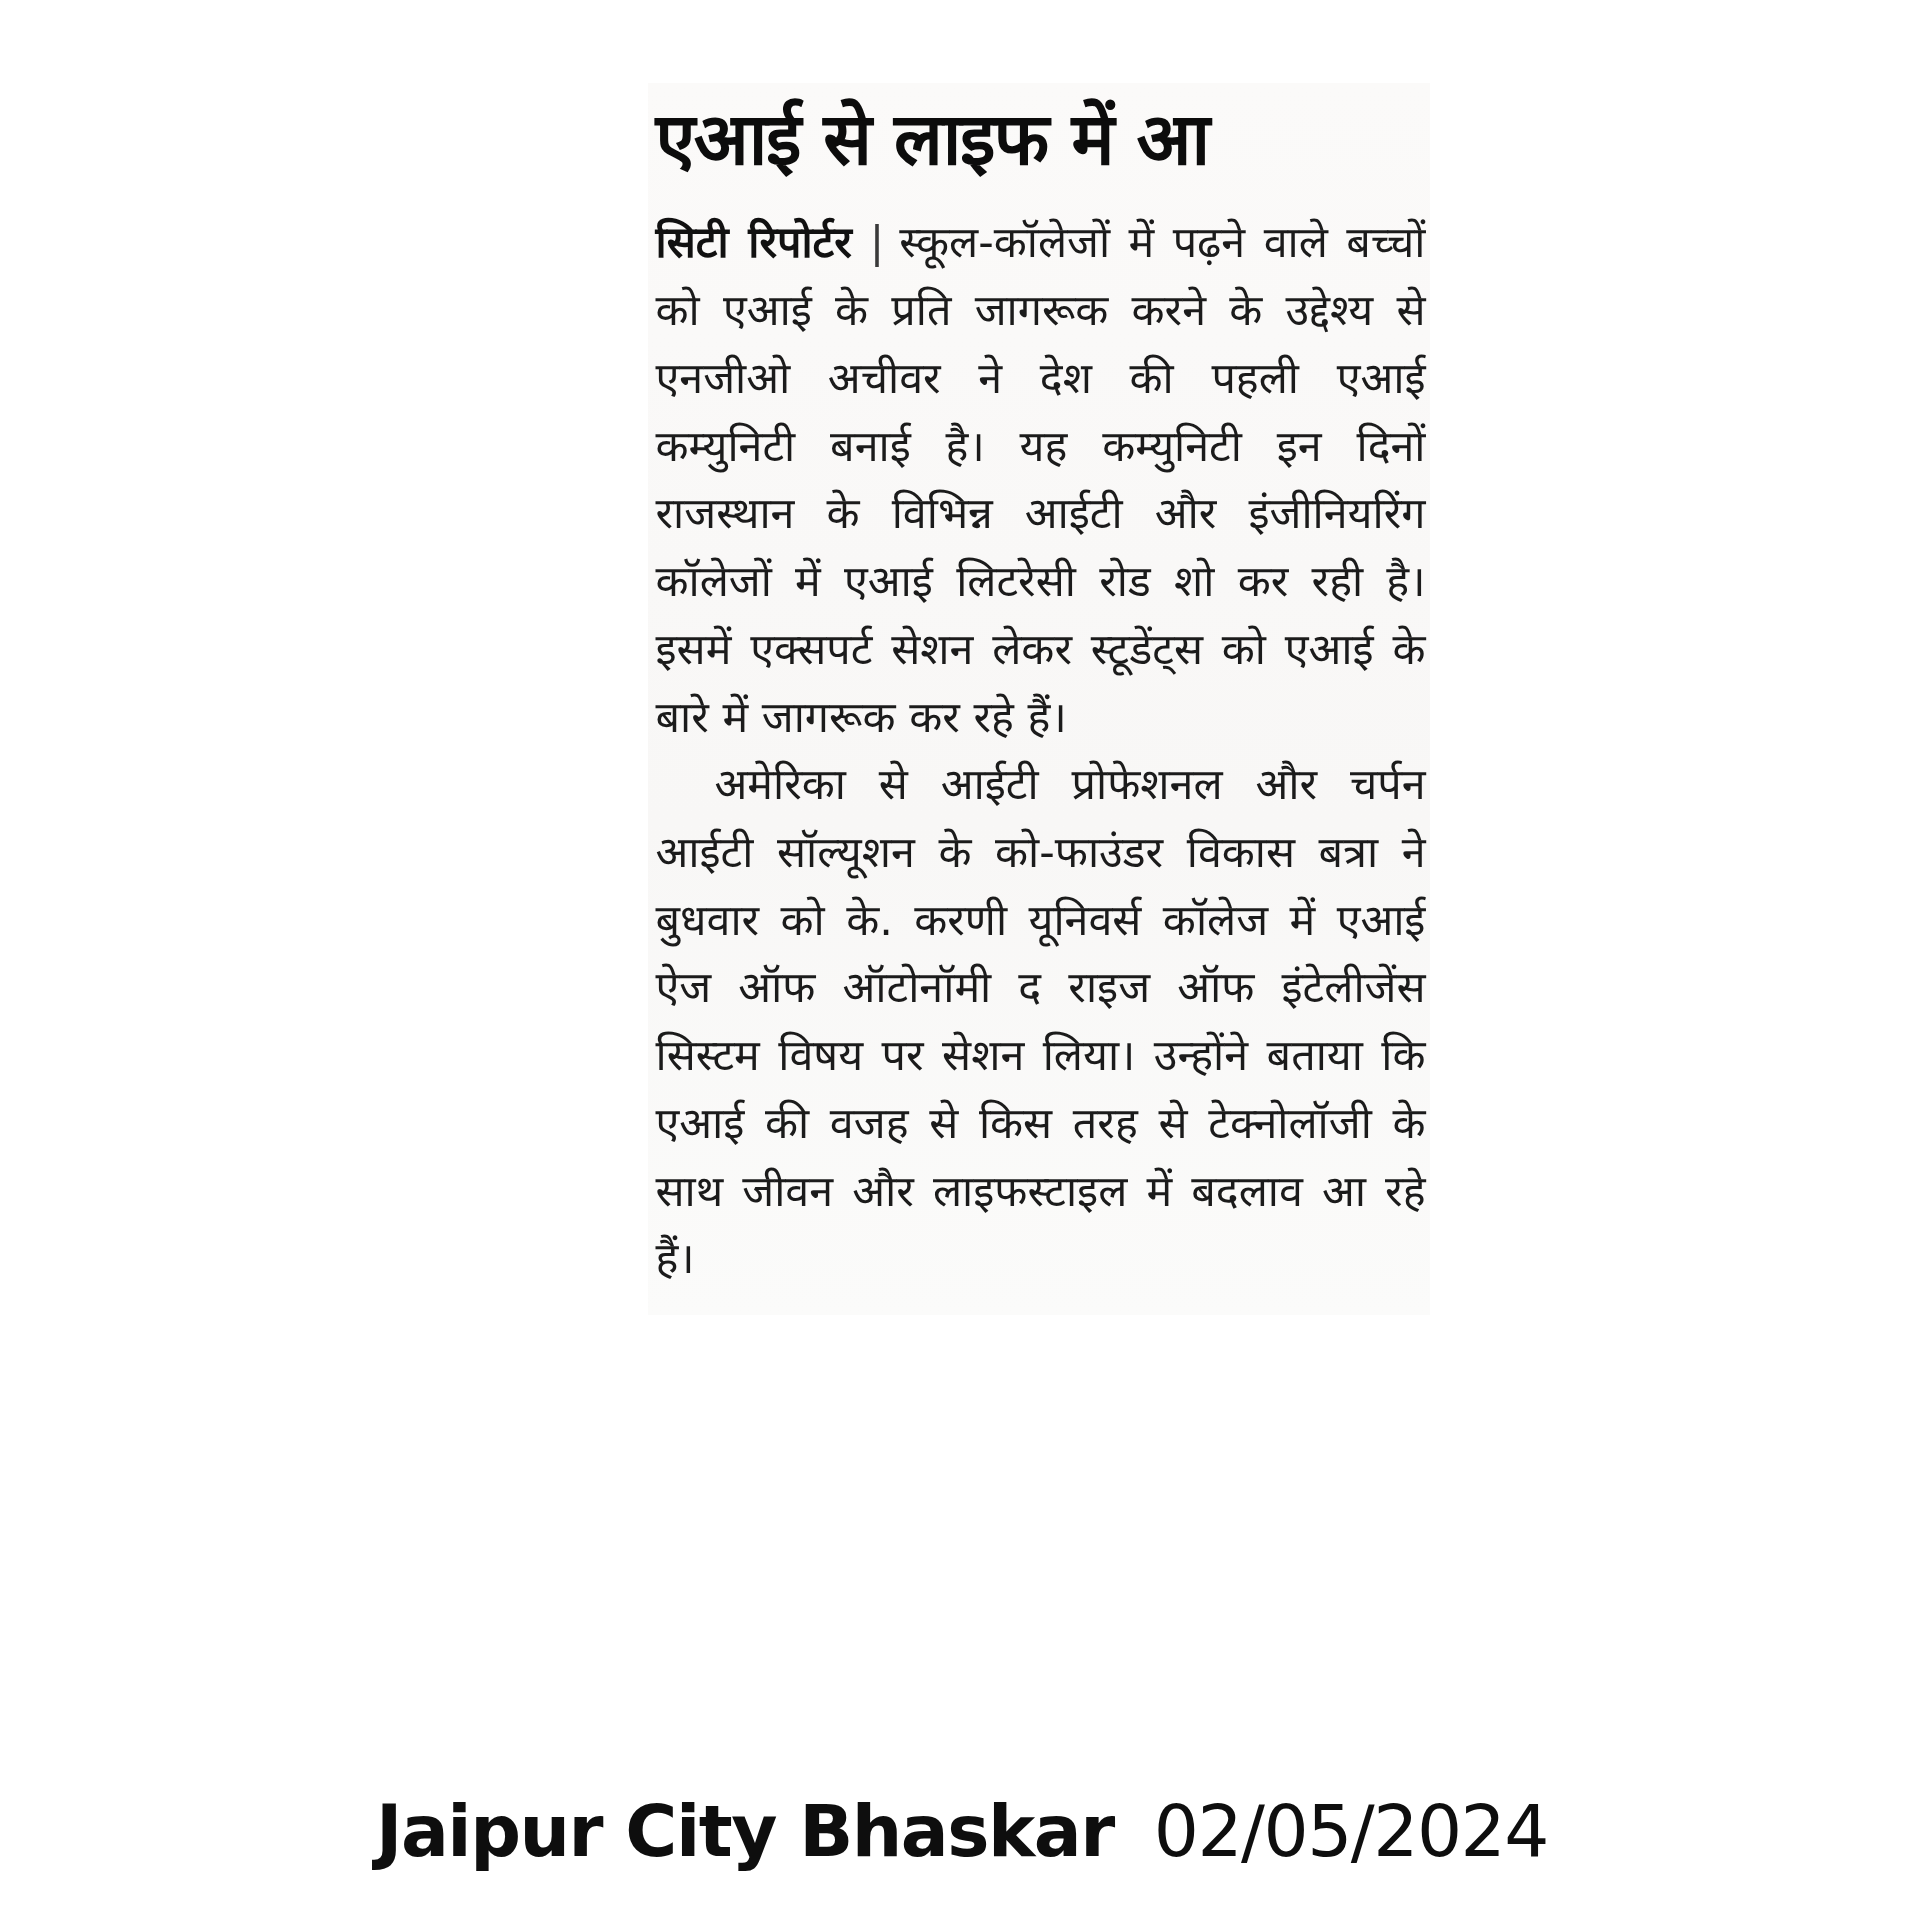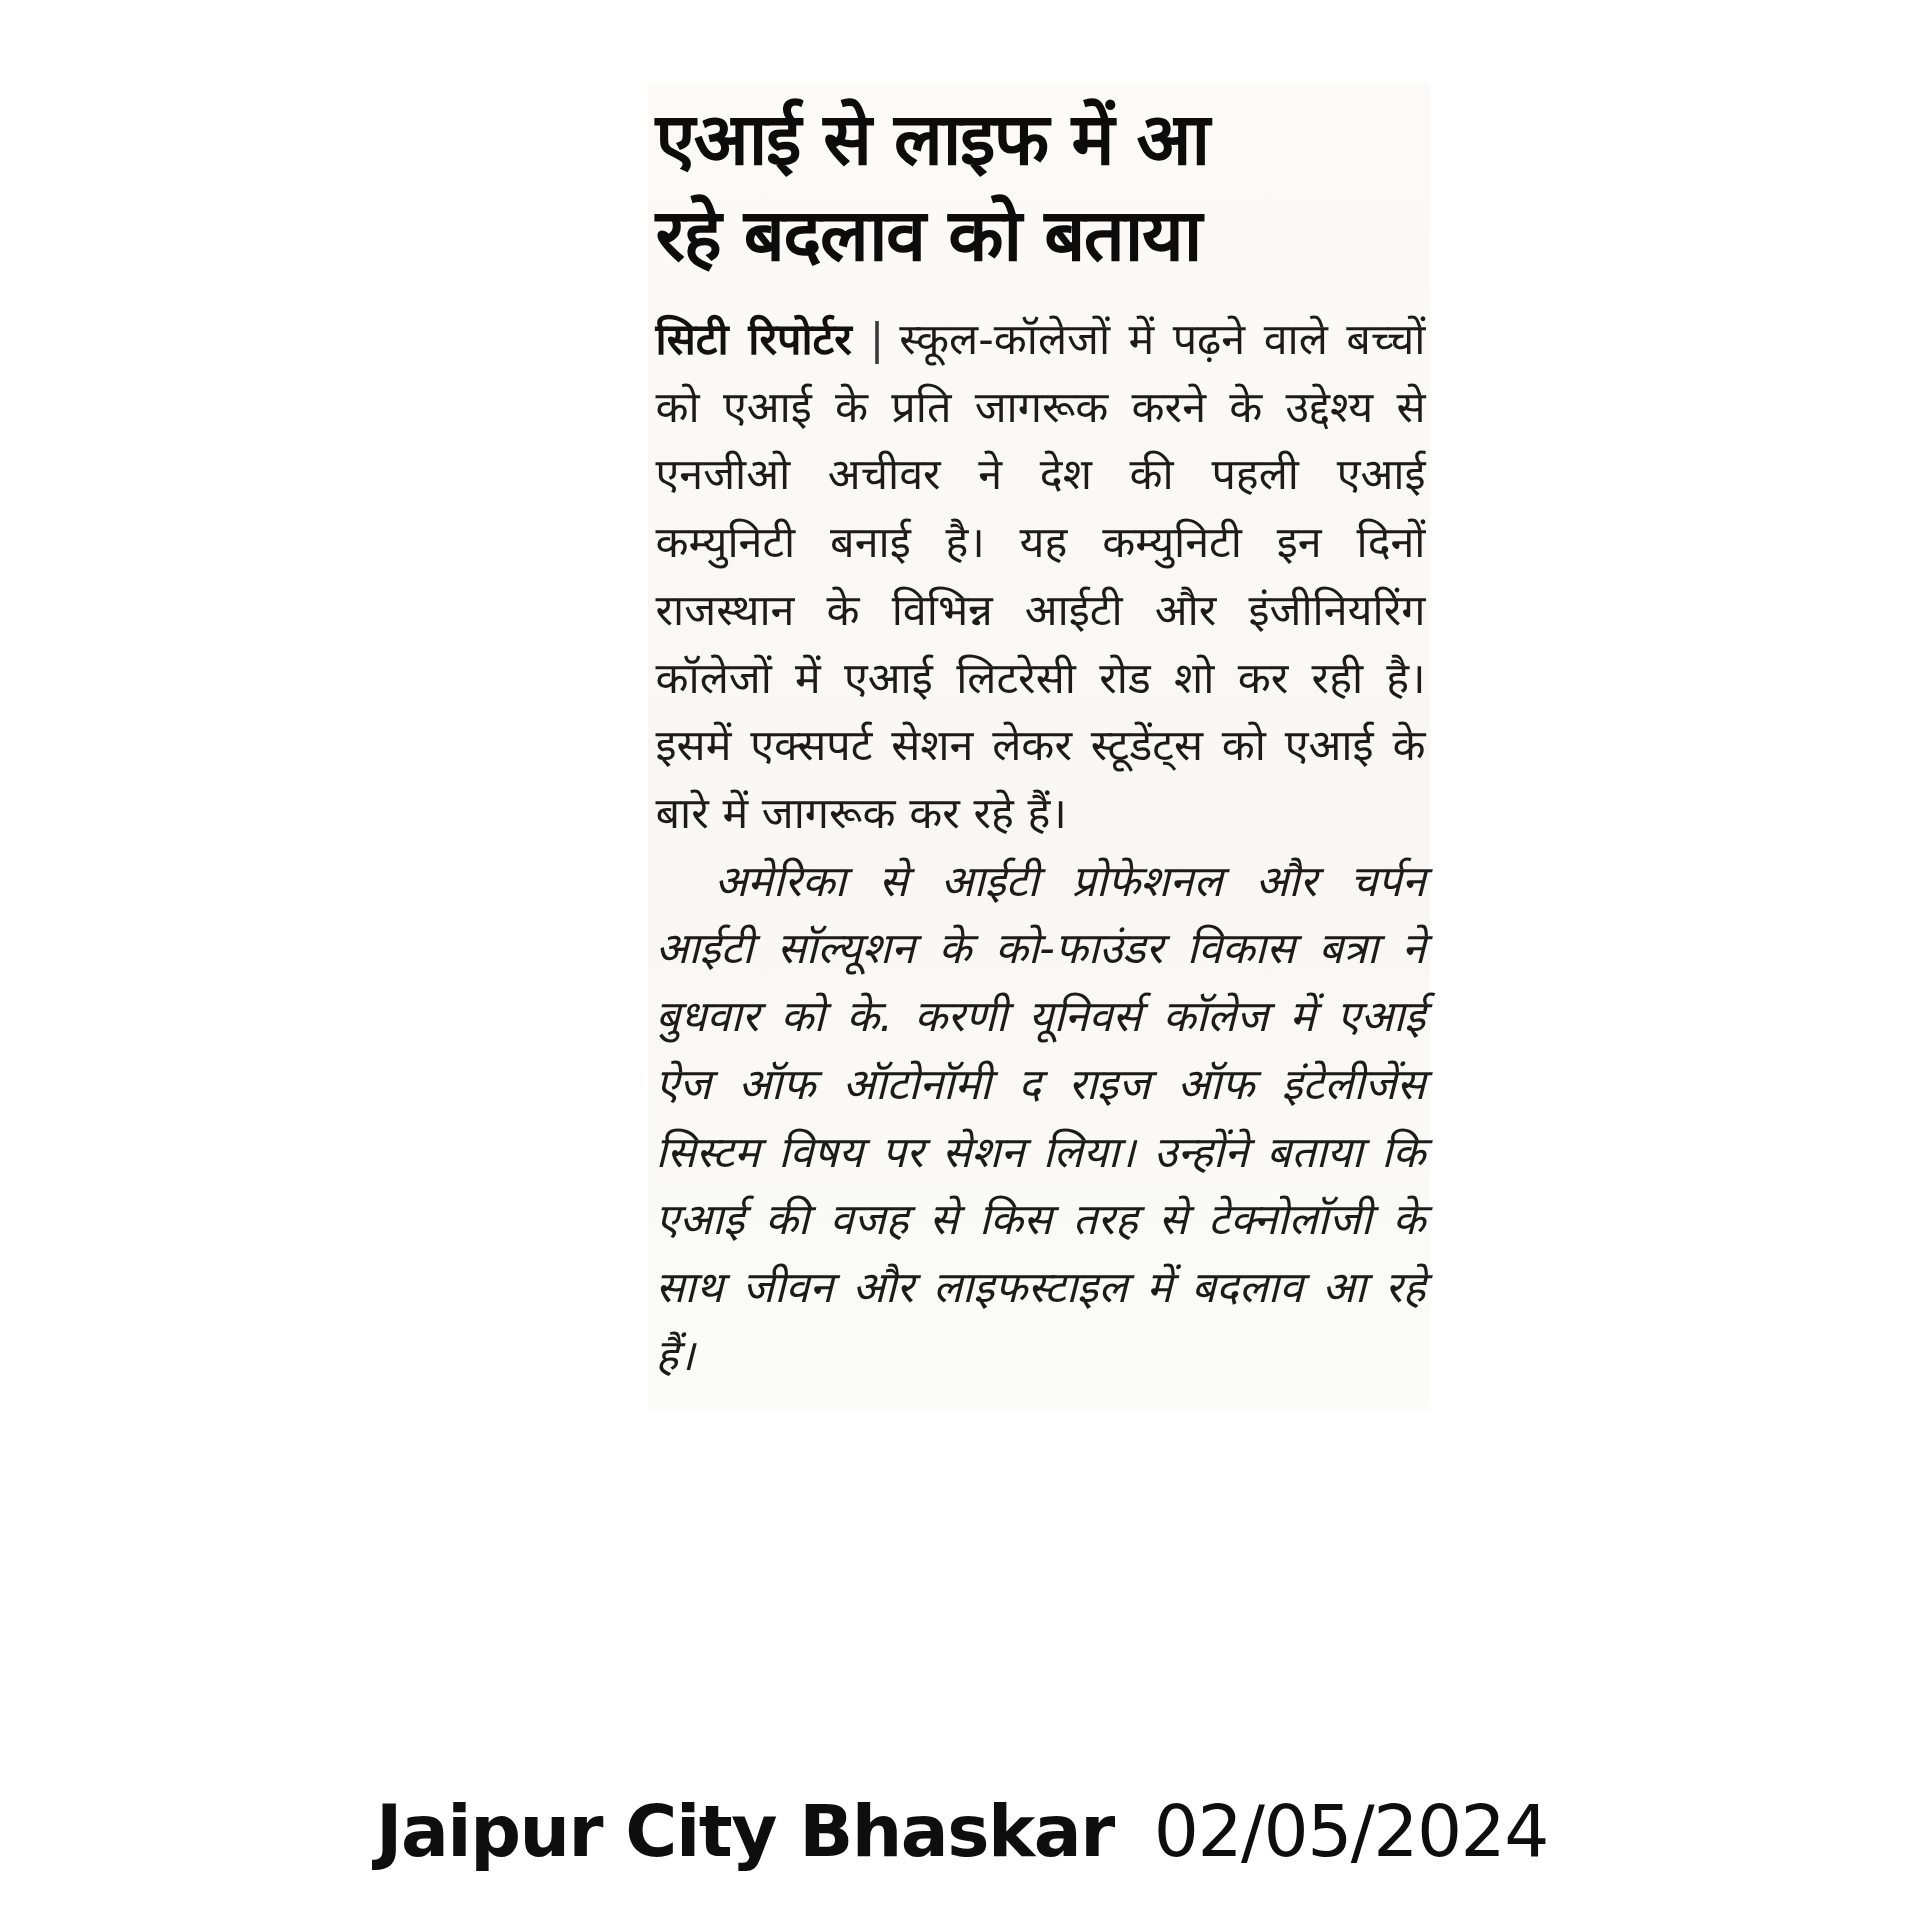--- a/index.html
+++ b/index.html
@@ -40,42 +40,41 @@
   .byline {
     font-weight: 700;
     color: #111111;
     margin-top: 28px;
   }
   .byline-sep {
     font-weight: 400;
     color: #3a3a3a;
     padding: 0 15px 0 18px;
   }
-  .para-2 { text-indent: 59px; font-style: italic; }
+  .para-2 { text-indent: 59px; }
   .caption {
     position: absolute;
     left: 0;
     top: 1790px;
     width: 1924px;
     text-align: center;
     font-size: 71px;
     letter-spacing: -1.5px;
     color: #0e0e0e;
     white-space: nowrap;
   }
   .caption .source { font-weight: 700; }
   .caption .date { font-weight: 400; margin-left: 19px; text-align: right; }
 </style>
 </head>
 <body>
 
 <div class="clipping">
   <h1 class="headline">
     <span class="hl-line">एआई से लाइफ में आ</span>
-    <span class="hl-line">रहे बदलाव को बताया</span>
   </h1>
 
   <div class="body-text">
     <p>
       <span class="byline">सिटी रिपोर्टर</span><span class="byline-sep">|</span><span>स्कूल-कॉलेजों में पढ़ने वाले बच्चों को एआई के प्रति जागरूक करने के उद्देश्य से एनजीओ अचीवर ने देश की पहली एआई कम्युनिटी बनाई है। यह कम्युनिटी इन दिनों राजस्थान के विभिन्न आईटी और इंजीनियरिंग कॉलेजों में एआई लिटरेसी रोड शो कर रही है। इसमें एक्सपर्ट सेशन लेकर स्टूडेंट्स को एआई के बारे में जागरूक कर रहे हैं।</span>
     </p>
     <p class="para-2">
       <span>अमेरिका से आईटी प्रोफेशनल और चर्पन आईटी सॉल्यूशन के को-फाउंडर विकास बत्रा ने बुधवार को के. करणी यूनिवर्स कॉलेज में एआई ऐज ऑफ ऑटोनॉमी द राइज ऑफ इंटेलीजेंस सिस्टम विषय पर सेशन लिया। उन्होंने बताया कि एआई की वजह से किस तरह से टेक्नोलॉजी के साथ जीवन और लाइफस्टाइल में बदलाव आ रहे हैं।</span>
     </p>
   </div>

